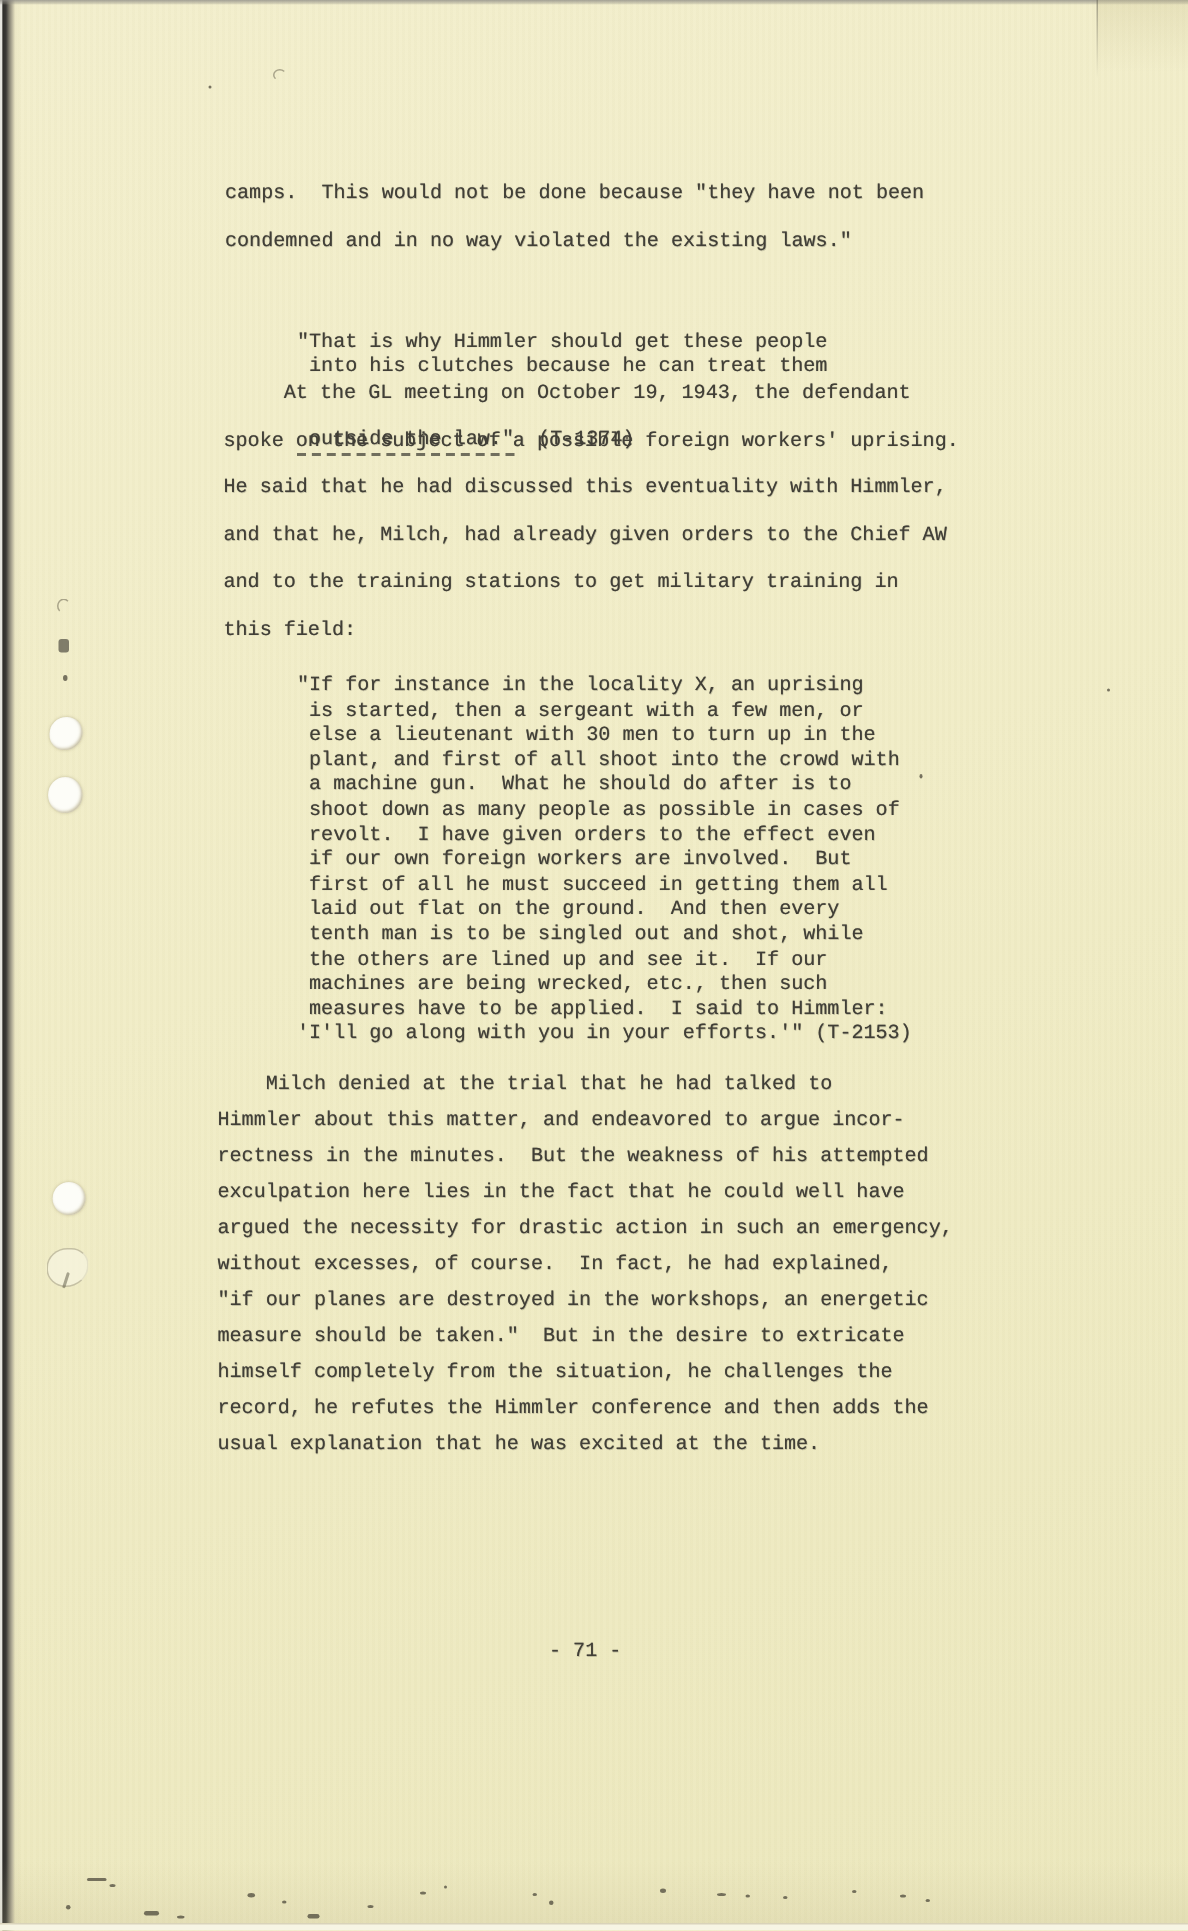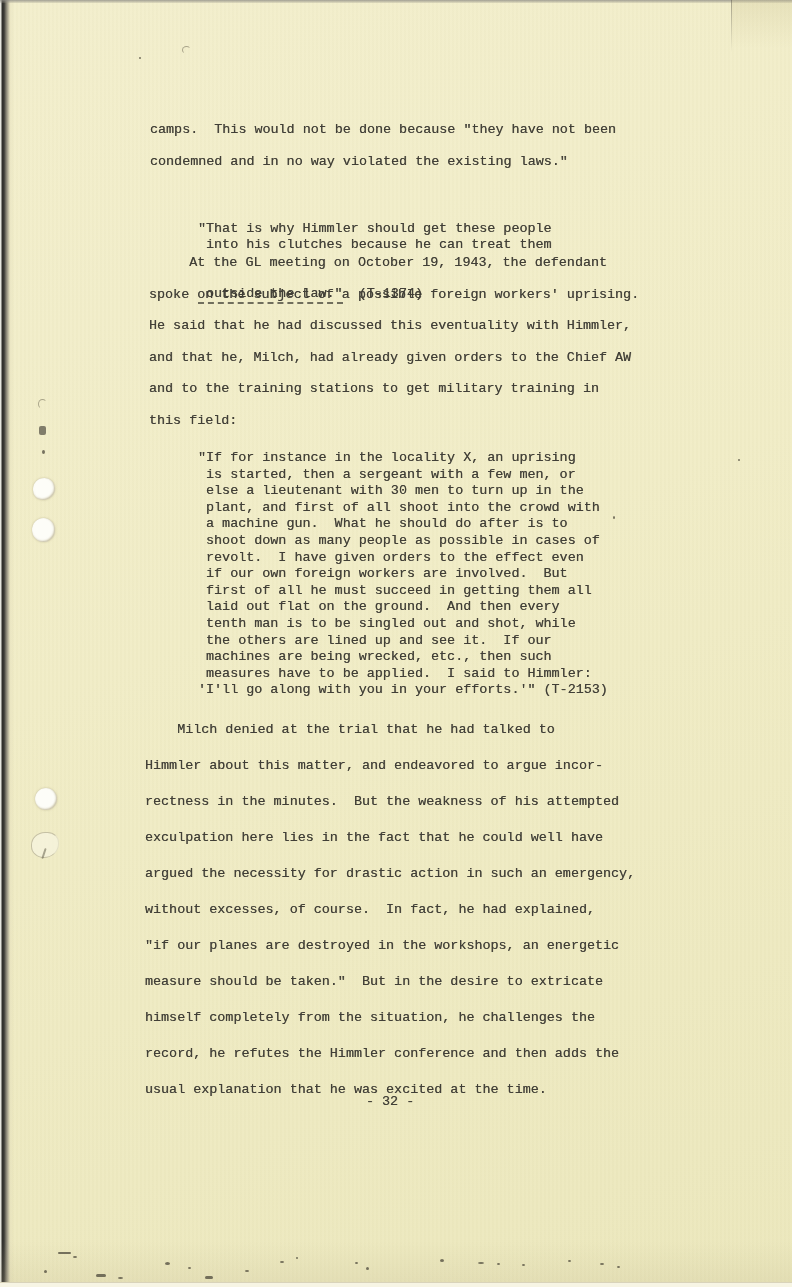--- a/index.html
+++ b/index.html
@@ -47,21 +47,21 @@
   
   .typed{
     position:absolute;white-space:pre-wrap;
     font-size:13.4px;color:#413f37;
     text-shadow:0 0 0.5px rgba(65,63,55,.6), 0.4px 0.4px 0 rgba(65,63,55,.22);
   }
   .p1{left:150px;top:114px;line-height:32px;}
   .q1{left:198px;top:188px;line-height:16.4px;}
   .p2{left:149px;top:247px;line-height:31.5px;}
   .q2{left:198px;top:450px;line-height:16.6px;}
-  .p3{left:145px;top:712px;line-height:36px;}
+  .p3{left:145px;top:712px;line-height:24px;}
   .pageno{left:366px;top:1094px;line-height:16px;}
   .u{border-bottom:2px dashed rgba(70,68,58,.75);padding-bottom:1px;}
 </style>
 </head>
 <body>
 
 <div class="page">
 
   <div class="edge-left"></div>
   <div class="edge-top"></div>
@@ -143,15 +143,15 @@
 rectness in the minutes.  But the weakness of his attempted
 exculpation here lies in the fact that he could well have
 argued the necessity for drastic action in such an emergency,
 without excesses, of course.  In fact, he had explained,
 "if our planes are destroyed in the workshops, an energetic
 measure should be taken."  But in the desire to extricate
 himself completely from the situation, he challenges the
 record, he refutes the Himmler conference and then adds the
 usual explanation that he was excited at the time.</div>
 
-  <div class="typed pageno">- 32 -</div>
+  <div class="typed pageno">- 71 -</div>
 
 </div>
 
 </body></html>

